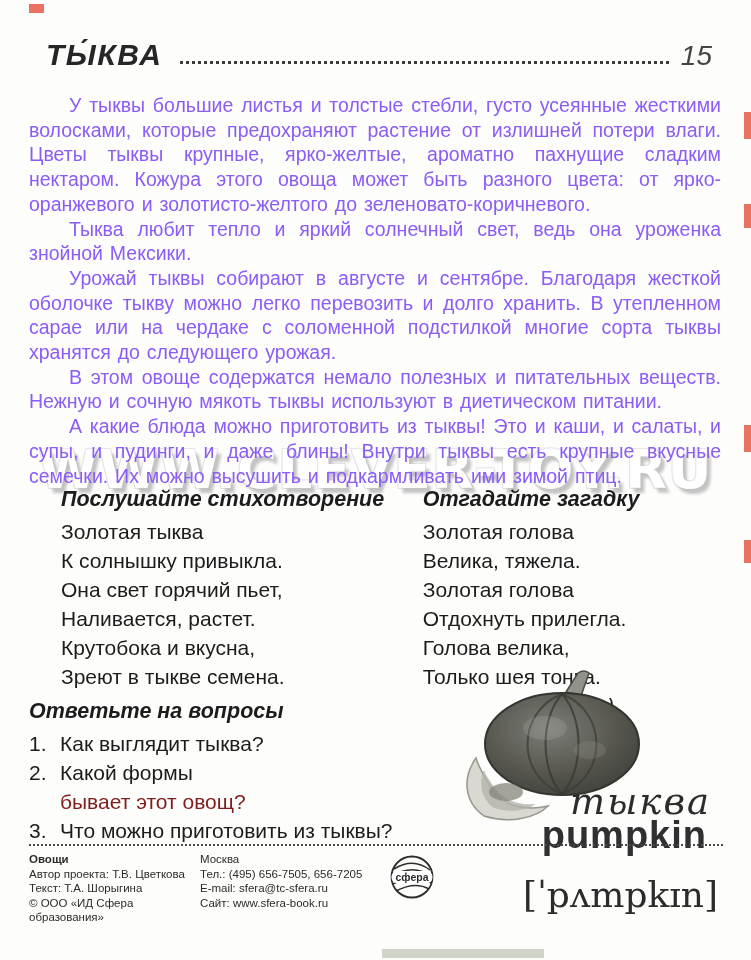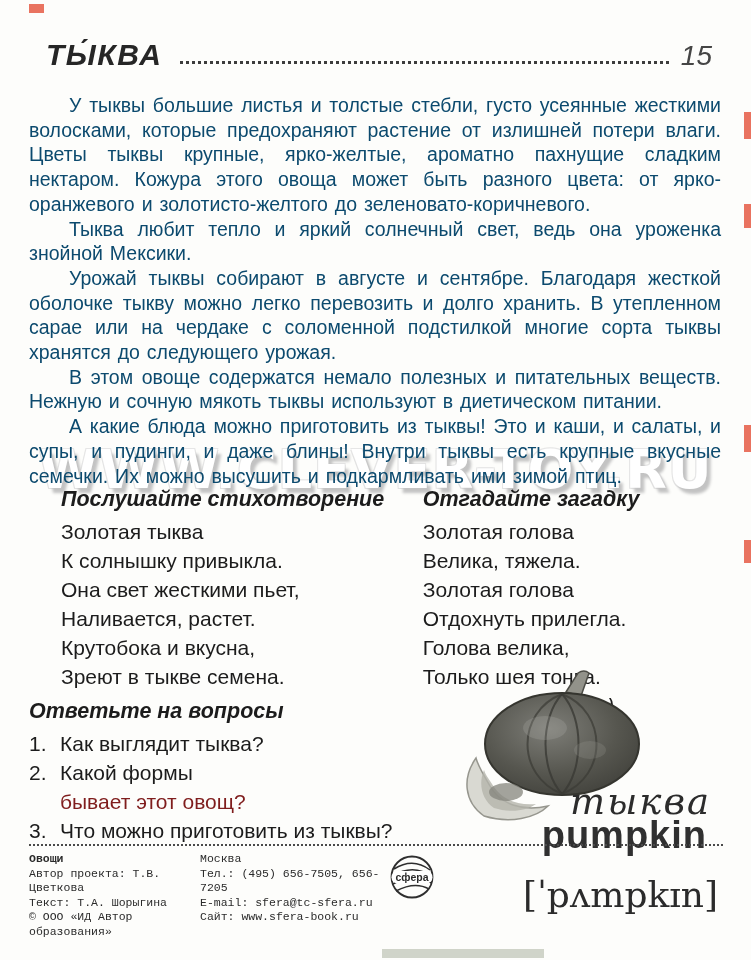--- a/index.html
+++ b/index.html
@@ -9,21 +9,21 @@
   }
 
   
   .title-row { position:absolute; left:46px; top:40px; width:666px; display:flex; align-items:flex-end; z-index:3; }
   .title { font-size:30px; font-weight:bold; font-style:italic; letter-spacing:1.5px; color:#262626; line-height:1; white-space:nowrap; }
   .leader { flex:1; height:0; border-bottom:3.5px dotted #3c3c3c; margin:0 12px 6px 18px; }
   .pagenum { font-size:28px; font-style:italic; color:#454545; line-height:1; }
 
   
   .bodytext { position:absolute; left:29px; top:93px; width:692px; z-index:2;
-    font-size:19.5px; line-height:24.7px; text-align:justify; color:#0c4a6e; }
+    font-size:19.5px; line-height:24.7px; text-align:justify; color:#8b5cf6; }
   .bodytext p { margin:0; text-indent:40px; word-spacing:1.5px; }
 
   
   .watermark { position:absolute; left:0; top:438px; width:100%; text-align:center; z-index:1;
     font-family:"DejaVu Sans", sans-serif; font-weight:bold; font-size:54px; letter-spacing:1px;
     color:#ffffff;
     text-shadow: 4px 5px 3px #c3c3c3, -1px -1px 0 #e6e6e6, 1px -1px 0 #e6e6e6, -1px 1px 0 #e2e2e2, 1px 1px 0 #d7d7d7;
     white-space:nowrap; }
 
   
@@ -48,21 +48,21 @@
     font-family:"DejaVu Serif", serif; font-style:italic; font-size:37px; color:#2c2c2c; letter-spacing:2px; }
   .vocab-en { position:absolute; right:44px; top:814px; z-index:2;
     font-size:38px; font-weight:bold; color:#303030; letter-spacing:1px; }
   .vocab-tr { position:absolute; right:33px; top:874px; z-index:2;
     font-family:"DejaVu Serif", serif; font-size:36px; color:#2b2b2b; }
 
   
   .footer { position:absolute; left:29px; top:844px; width:694px; z-index:2; }
   .footer-rule { border-top:2.5px dotted #4a4a4a; height:0; margin-bottom:6px; }
   .footer-cols { display:flex; align-items:flex-start; }
-  .fcol { font-size:11.5px; line-height:14.5px; color:#2b2b2b;font-family:Liberation Mono, monospace; }
+  .fcol { font-size:11.5px; line-height:14.5px; color:#2b2b2b; }
   .fcol1 { width:171px; }
   .fcol2 { width:189px; }
   .fbold { font-weight:bold; }
   .flogo { margin-top:2px;text-align:center; }
 
   
   .mark { position:absolute; z-index:4; }
   .mark-red { background:#e4503a; opacity:0.8; }
   .mark-topleft { left:29px; top:4px; width:15px; height:9px; }
   .mark-r1 { right:0; top:112px; width:7px; height:27px; }
@@ -98,21 +98,21 @@
     <p>В этом овоще содержатся немало полезных и питательных веществ. Нежную и сочную мякоть тыквы используют в диетическом питании.</p>
     <p>А какие блюда можно приготовить из тыквы! Это и каши, и салаты, и супы, и пудинги, и даже блины! Внутри тыквы есть крупные вкусные семечки. Их можно высушить и подкармливать ими зимой птиц.</p>
   </div>
 
   <div class="twocol">
     <div class="col-poem">
       <div class="colhead">Послушайте стихотворение</div>
       <div class="verse">
         <div>Золотая тыква</div>
         <div>К солнышку привыкла.</div>
-        <div>Она свет жесткими пьет,</div>
+        <div>Она свет горячий пьет,</div>
         <div>Наливается, растет.</div>
         <div>Крутобока и вкусна,</div>
         <div>Зреют в тыкве семена.</div>
       </div>
     </div>
     <div class="col-riddle">
       <div class="colhead">Отгадайте загадку</div>
       <div class="verse">
         <div>Золотая голова</div>
         <div>Велика, тяжела.</div>
@@ -174,21 +174,21 @@
   <div class="vocab-en">pumpkin</div>
   <div class="vocab-tr">[ˈpʌmpkɪn]</div>
 
   <div class="footer">
     <div class="footer-rule"></div>
     <div class="footer-cols">
       <div class="fcol fcol1">
         <div class="fbold">Овощи</div>
         <div>Автор проекта: Т.В. Цветкова</div>
         <div>Текст: Т.А. Шорыгина</div>
-        <div>© ООО «ИД Автор образования»</div>
+        <div>© ООО «ИД Сфера образования»</div>
       </div>
       <div class="fcol fcol2">
         <div>Москва</div>
         <div>Тел.: (495) 656-7505, 656-7205</div>
         <div>E-mail: sfera@tc-sfera.ru</div>
         <div>Сайт: www.sfera-book.ru</div>
       </div>
       <div class="flogo">
         <svg width="46" height="46" viewBox="0 0 46 46" xmlns="http://www.w3.org/2000/svg">
           <circle cx="23" cy="23" r="20.5" fill="none" stroke="#2e2e2e" stroke-width="1.8"></circle>

